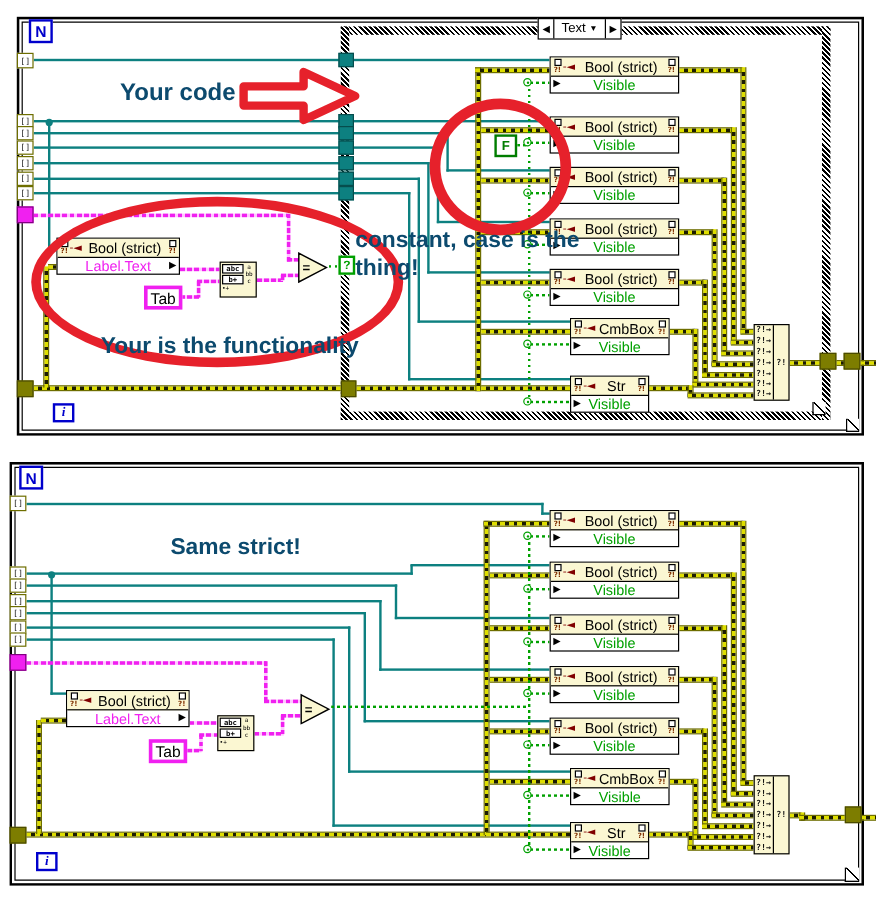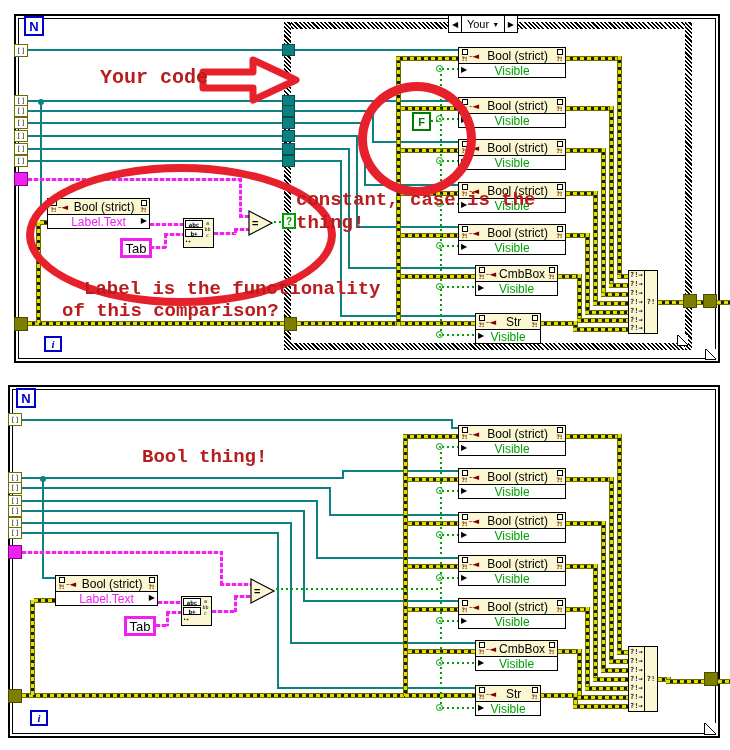--- a/index.html
+++ b/index.html
@@ -62,21 +62,21 @@
          color:#0000cc;font:bold 13px "Liberation Sans",sans-serif;display:flex;align-items:center;justify-content:center;}
   .iterm{position:absolute;background:#fff;border:2px solid #0000cc;box-sizing:border-box;
          color:#0000cc;font:bold italic 11px "Liberation Serif",serif;display:flex;align-items:center;justify-content:center;}
   
   .sel{position:absolute;background:#fff;border:1px solid #000;display:flex;box-sizing:border-box;
        font:11px "Liberation Sans",sans-serif;}
   .sel .c{display:flex;align-items:center;justify-content:center;padding:0 3px;}
   .sel .mid{flex:1;border-left:1px solid #000;border-right:1px solid #000;gap:3px;}
   .sel .dd{font-size:7px;}
   
-  .ann{position:absolute;color:#b91c1c;font-family:Liberation Mono, monospace;font-weight:bold;white-space:nowrap;}
+  .ann{position:absolute;color:#0c4a6e;font-family:Liberation Sans, sans-serif;font-weight:bold;white-space:nowrap;}
   .rell{position:absolute;border:8px solid #e6212b;border-radius:50%;}
   .dotT{position:absolute;width:6px;height:6px;border-radius:50%;background:#0d8080;}
   .ring{position:absolute;width:7px;height:7px;border-radius:50%;border:1px solid #00a000;background:#fff;box-sizing:border-box;}
   .ring:after{content:"";position:absolute;left:1.5px;top:1.5px;width:2px;height:2px;border-radius:50%;background:#00a000;}
   .notch{position:absolute;background:linear-gradient(45deg,#fff 46%,#000 46% 54%,#fff 54%);border-left:1px solid #000;border-bottom:1px solid #000;box-sizing:border-box;}
 </style>
 </head>
 <body>
 
 <div id="stage">
@@ -86,21 +86,21 @@
 
   <div class="abs" style="left:284px;top:22px;width:408px;height:328px;background:#fff;"></div>
   <div class="chk" style="left:284px;top:22px;width:408px;height:7px;"></div>
   <div class="chk" style="left:284px;top:343px;width:408px;height:7px;"></div>
   <div class="chk" style="left:284px;top:22px;width:7px;height:328px;"></div>
   <div class="chk" style="left:685px;top:22px;width:7px;height:328px;"></div>
 
   <div class="sel" style="left:448px;top:15px;width:70px;height:18px;">
     <div class="c" style="font-size:8px;">◀</div>
     <div class="c mid">
-      <span>Your</span>
+      <span>Text</span>
       <span class="dd">▼</span>
     </div>
     <div class="c" style="font-size:8px;">▶</div>
   </div>
 
   <div class="nterm" style="left:24px;top:16px;width:20px;height:20px;">N</div>
   <div class="iterm" style="left:44px;top:336px;width:18px;height:16px;">i</div>
   <div class="nterm" style="left:16px;top:388px;width:20px;height:20px;">N</div>
   <div class="iterm" style="left:30px;top:710px;width:18px;height:16px;">i</div>
 
@@ -658,17 +658,16 @@
   <div class="rell" style="left:358px;top:82px;width:100px;height:96px;border-width:9px;"></div>
   <svg class="abs" style="left:198px;top:54px;" width="104" height="52" viewBox="0 0 104 52">
     <polygon points="5,18 55,18 55,6 98,26 55,46 55,34 5,34" fill="#fff" stroke="#e6212b" stroke-width="7" stroke-linejoin="round"></polygon>
   </svg>
   <div class="ann" style="left:100px;top:66px;font-size:20px;">Your code</div>
   <div class="ann" style="left:296px;top:189px;font-size:19px;line-height:23px;">
     <div>constant, case is the</div>
     <div>thing!</div>
   </div>
   <div class="ann" style="left:62px;top:278px;font-size:19px;line-height:22px;">
-    <div style="padding-left:22px;">Label is the functionality</div>
-    <div>of this comparison?</div>
+    <div style="padding-left:22px;">Your is the functionality</div>
   </div>
-  <div class="ann" style="left:142px;top:446px;font-size:19px;">Bool thing!</div>
+  <div class="ann" style="left:142px;top:446px;font-size:19px;">Same strict!</div>
 </div>
 
 </body></html>

